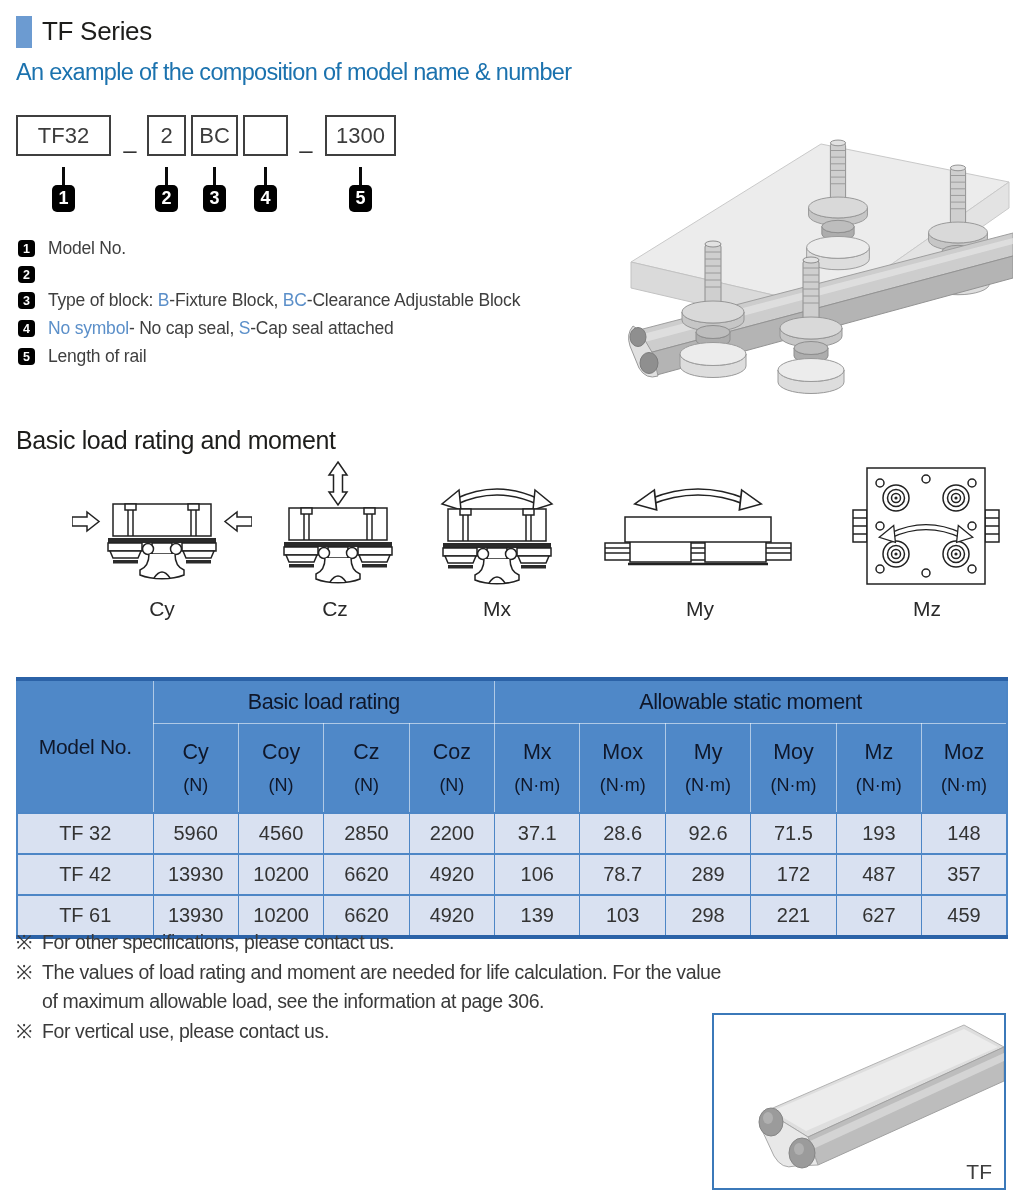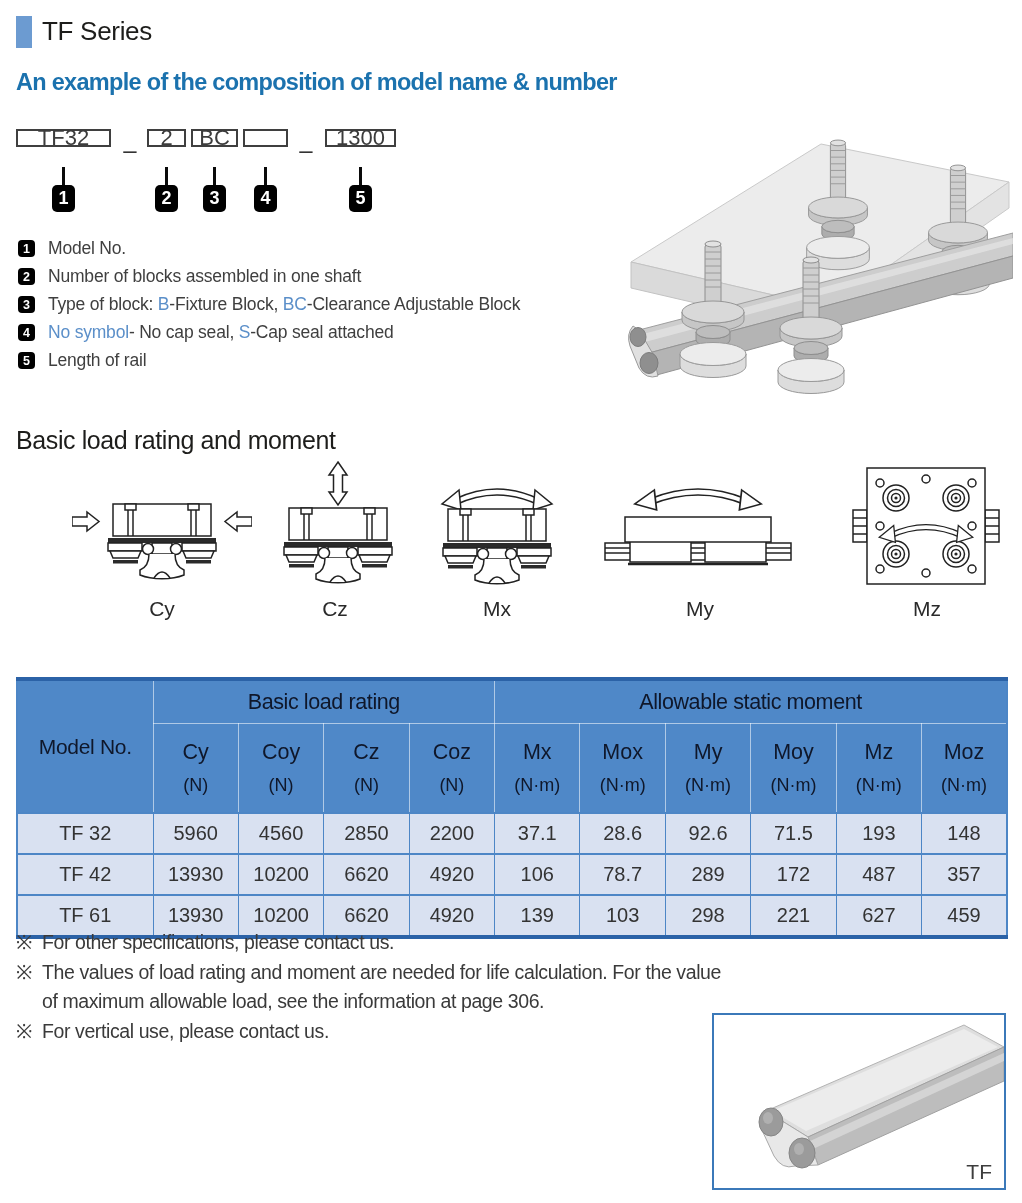--- a/index.html
+++ b/index.html
@@ -3,26 +3,26 @@
 <meta charset="utf-8">
 <style>
   html,body{margin:0;padding:0;}
   body{width:1022px;height:1203px;position:relative;background:#fff;
        font-family:"Liberation Sans",sans-serif;overflow:hidden;}
   .abs{position:absolute;}
 
   
   .accent-bar{left:16px;top:16px;width:16px;height:32px;background:var(--accent,#6c9bd1);}
   .page-title{left:42px;top:16px;font-size:26px;font-weight:500;color:#1d1d1b;letter-spacing:-.3px;}
-  .blue-heading{left:16px;top:69px;font-size:23.5px;font-weight:700;
+  .blue-heading{left:16px;top:59px;font-size:23.5px;font-weight:400;
                 color:var(--heading-blue,#1b72ae);letter-spacing:-.7px;}
   .black-heading{left:16px;top:426px;font-size:25px;font-weight:500;color:#1d1d1b;letter-spacing:-.4px;}
 
   
-  .mbox{top:129px;height:18px;box-sizing:border-box;border:2px solid #3f3f3f;background:#fff;
+  .mbox{top:115px;height:41px;box-sizing:border-box;border:2px solid #3f3f3f;background:#fff;
         display:flex;align-items:center;justify-content:center;font-size:22px;color:#3c3c3c;}
   .mdash{top:133px;height:34px;display:flex;align-items:center;justify-content:center;
          font-size:24px;color:#333;}
   .conn{top:167px;width:3px;height:18px;background:#0a0a0a;}
   .nbadge{top:185px;width:23px;height:27px;background:#000;border-radius:5px;color:#fff;
           font-weight:700;font-size:18px;display:flex;align-items:center;justify-content:center;}
 
   
   .legend{left:18px;top:238px;display:flex;flex-direction:column;gap:7px;}
   .legend-row{display:flex;align-items:center;gap:13px;}
@@ -147,21 +147,20 @@
   <div class="abs nbadge" style="left:349px">5</div>
 </div>
 
 <div class="abs legend">
   <div class="legend-row">
     <span class="lbadge">1</span>
     <span class="ltext">Model No.</span>
   </div>
   <div class="legend-row">
     <span class="lbadge">2</span>
-    <span class="ltext">Number of blocks assembled in one shaft</span>
   </div>
   <div class="legend-row">
     <span class="lbadge">3</span>
     <span class="ltext"><span>Type of block: </span><span class="blue">B</span><span>-Fixture Block, </span><span class="blue">BC</span><span>-Clearance Adjustable Block</span></span>
   </div>
   <div class="legend-row">
     <span class="lbadge">4</span>
     <span class="ltext"><span class="blue">No symbol</span><span>- No cap seal, </span><span class="blue">S</span><span>-Cap seal attached</span></span>
   </div>
   <div class="legend-row">

